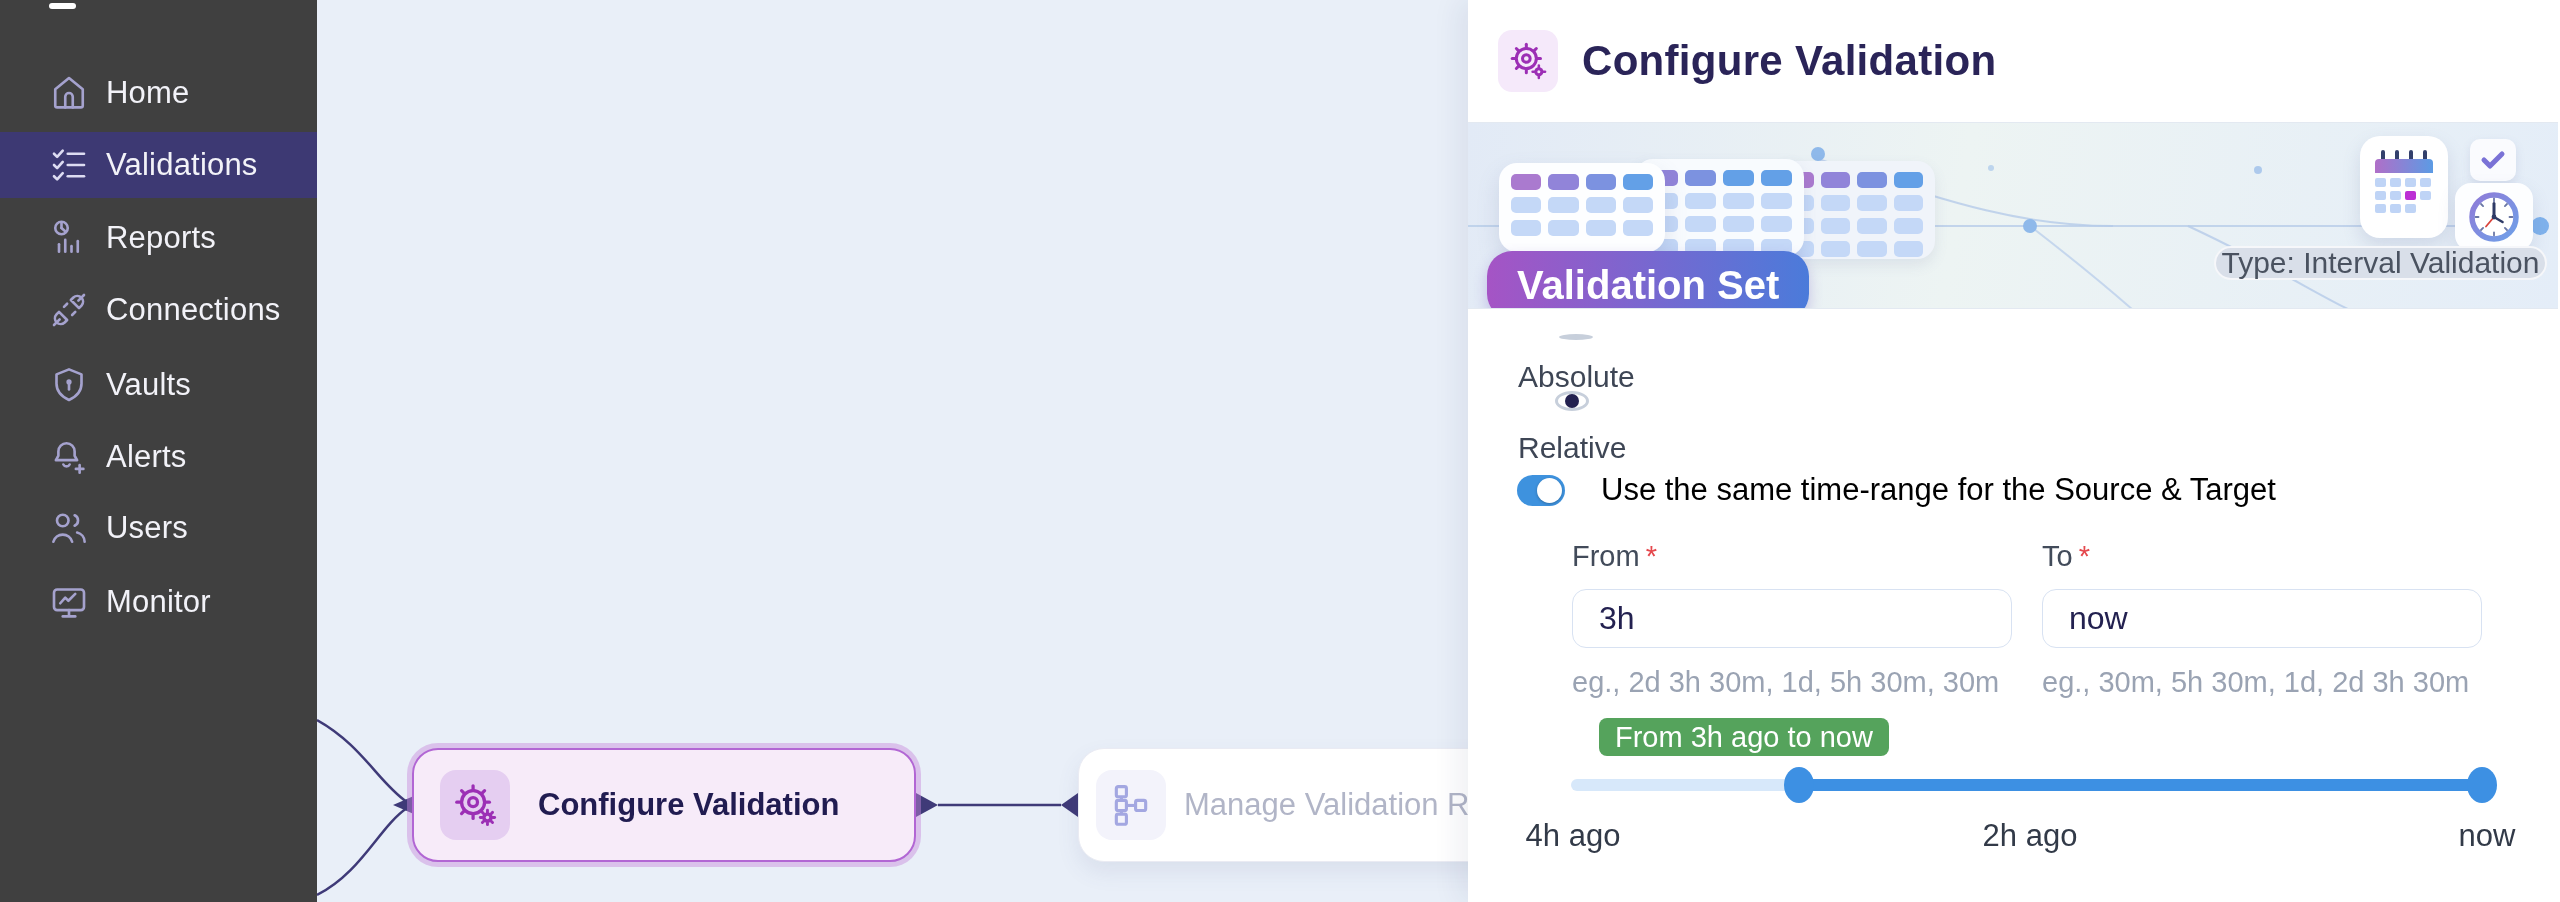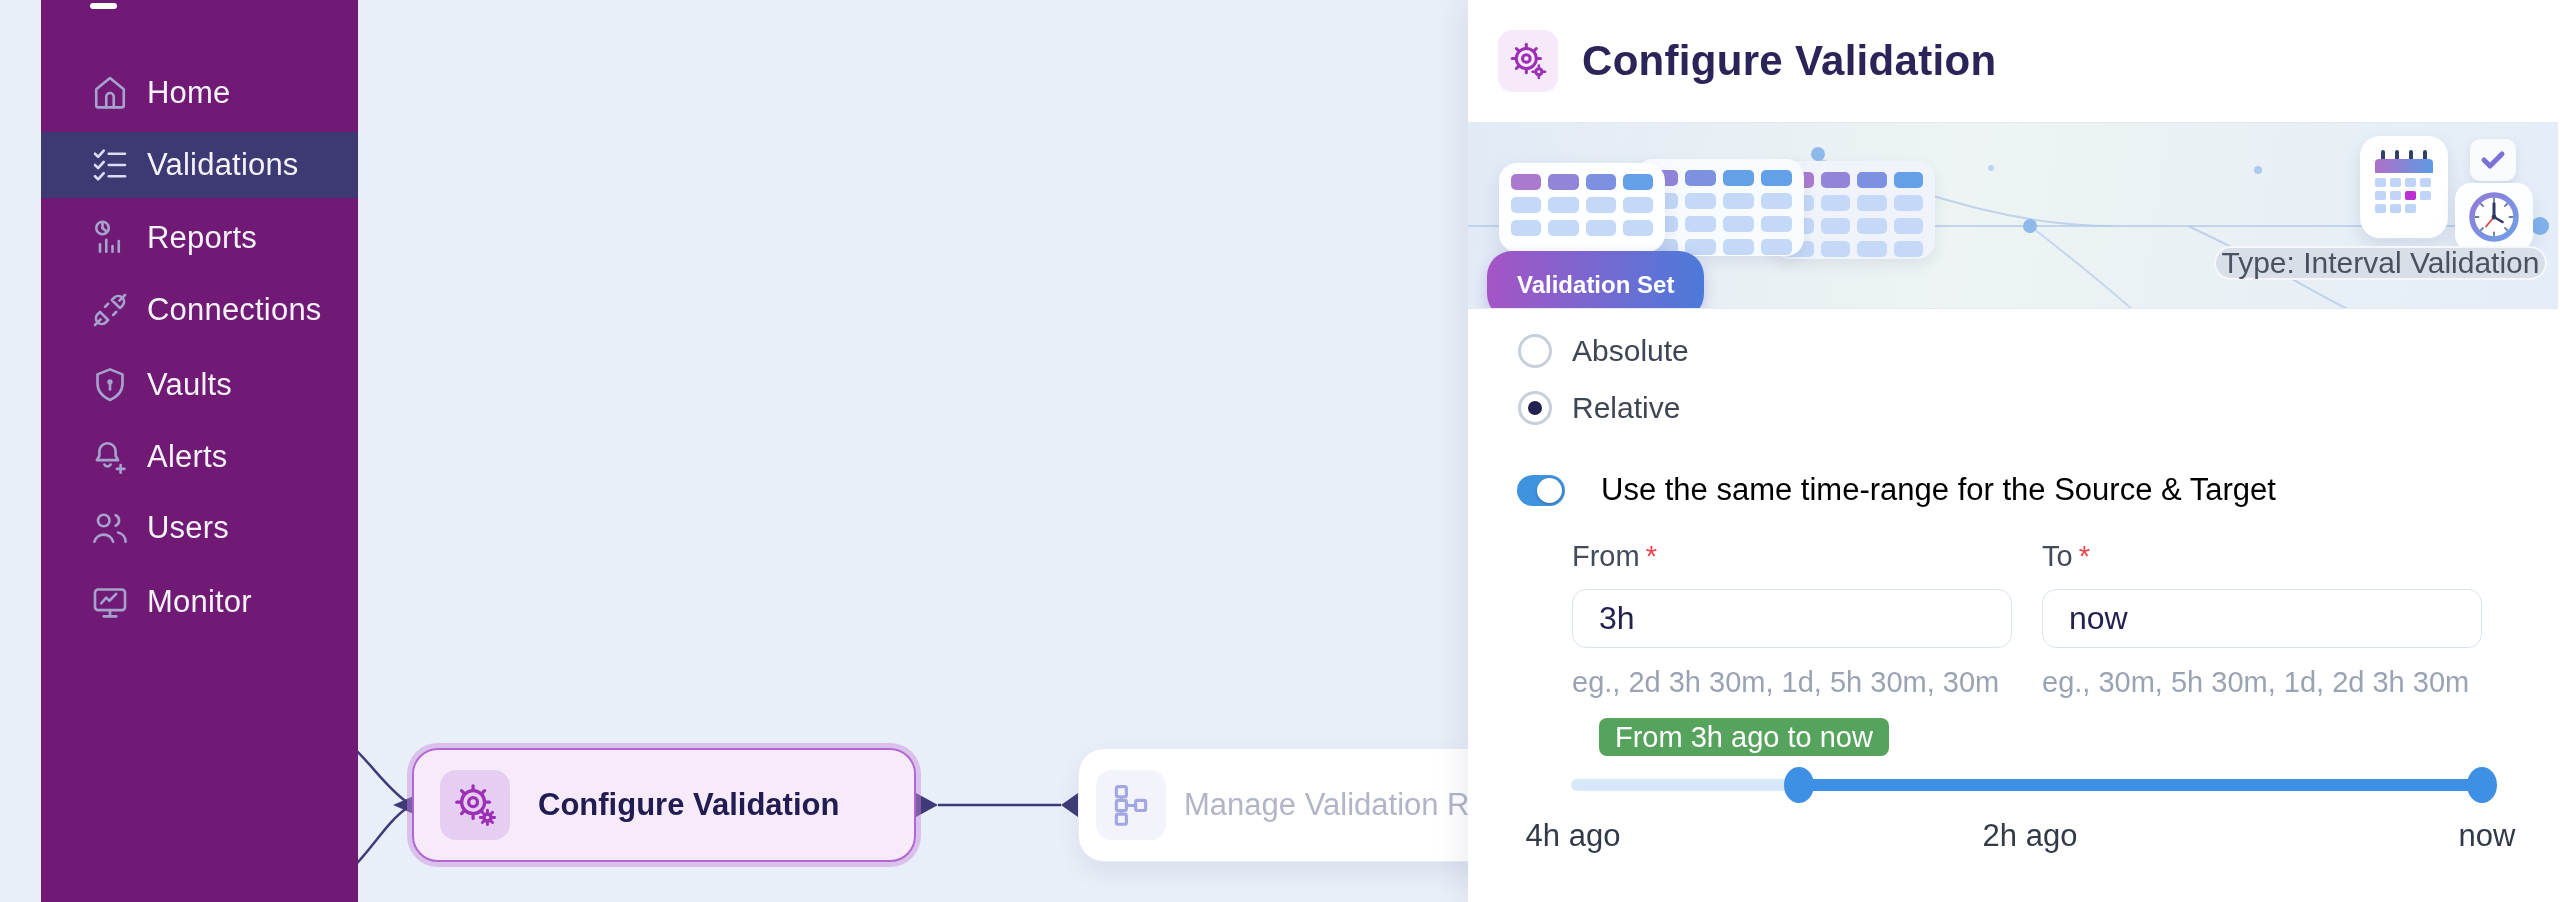--- a/index.html
+++ b/index.html
@@ -1,21 +1,21 @@
 <!DOCTYPE html>
 <html><head>
 <meta charset="utf-8">
 <style>
   html,body{margin:0;padding:0;background:#dfe3ec;}
   *{box-sizing:border-box;}
   #stage{position:relative;width:2560px;height:902px;overflow:hidden;background:#E9EFF8;
          font-family:"Liberation Sans", sans-serif;}
 
   
-  #sidebar{position:absolute;left:0;top:0;width:317px;height:902px;background:#701a75;z-index:5;margin-left:41px;}
+  #sidebar{position:absolute;left:0;top:0;width:317px;height:902px;background:#404040;z-index:5;}
   .hamburger{position:absolute;left:49px;top:3px;width:27px;height:6px;border-radius:3px;background:#FFFFFF;}
   .nav-item{position:absolute;left:0;width:317px;height:64px;display:flex;align-items:center;
             padding-left:49px;gap:17px;cursor:pointer;}
   .nav-item.active{background:#3D3973;height:66px;}
   .nav-item svg{width:40px;height:40px;flex:0 0 40px;stroke:#A5A2CE;fill:none;
                 stroke-width:2.1;stroke-linecap:round;stroke-linejoin:round;}
   .nav-item.active svg{stroke:#DDDCF2;}
   .nav-label{font-size:31px;color:#F2F2F8;letter-spacing:.2px;}
 
   
@@ -49,41 +49,41 @@
   #constellation{position:absolute;left:0;top:0;}
   .tbl-card{position:absolute;border-radius:18px;padding:11px 12px;display:flex;flex-direction:column;gap:7px;}
   .tbl-row{display:flex;gap:7px;}
   .tbl-cell{width:31px;height:16px;border-radius:5px;background:#C4D8F7;}
   .g1{background:#AA7ACF;} .g2{background:#9184D9;} .g3{background:#7C92E0;} .g4{background:#63A0E7;}
   #tbl-card-3{left:304px;top:38px;width:163px;height:98px;background:#F0F4FA;box-shadow:0 6px 14px rgba(100,110,160,.12);}
   #tbl-card-2{left:167px;top:36px;width:169px;height:97px;background:#F8FBFE;box-shadow:0 6px 14px rgba(100,110,160,.14);}
   #tbl-card-1{left:31px;top:40px;width:166px;height:89px;background:#FDFEFF;box-shadow:0 10px 22px rgba(100,110,160,.18);}
   #validation-set-pill{position:absolute;left:19px;top:128px;height:68px;padding:0 30px;border-radius:25px;
        background:linear-gradient(90deg,#A554C5,#4B7BDA);display:flex;align-items:center;
-       color:#fff;font-size:24px;font-weight:600;box-shadow:0 6px 14px rgba(110,80,190,.30);}
+       color:#fff;font-size:40px;font-weight:600;box-shadow:0 6px 14px rgba(110,80,190,.30);}
   #type-pill{position:absolute;left:746px;top:123px;width:333px;height:34px;border-radius:22px;
        background:#D9DFE9;border:2px solid rgba(255,255,255,.75);display:flex;align-items:center;justify-content:center;
        color:#4A5260;font-size:30px;}
   #calendar-card{position:absolute;left:892px;top:13px;width:88px;height:102px;border-radius:20px;background:#fff;
        box-shadow:0 8px 18px rgba(100,110,160,.18);}
   .cal-pegs{position:absolute;left:17px;top:14px;width:54px;display:flex;justify-content:space-between;padding:0 4px;}
   .cal-peg{width:4px;height:14px;border-radius:2px;background:#33406C;}
   .cal-header{position:absolute;left:15px;top:23px;width:58px;height:14px;border-radius:4px 4px 0 0;
        background:linear-gradient(90deg,#B06FC8,#5C9BE4);}
   .cal-grid{position:absolute;left:15px;top:42px;width:58px;display:flex;flex-direction:column;gap:4px;}
   .cal-row{display:flex;gap:4px;justify-content:flex-start;}
   .cal-cell{width:11px;height:9px;border-radius:2px;background:#BFD4F6;}
   .cal-cell.hl{background:#BC2FD4;}
   #check-card{position:absolute;left:1002px;top:16px;width:46px;height:42px;border-radius:10px;background:#FAFBFE;
        box-shadow:0 4px 10px rgba(100,110,160,.15);display:flex;align-items:center;justify-content:center;}
   #clock-card{position:absolute;left:987px;top:60px;width:78px;height:68px;border-radius:16px;background:#FDFEFF;
        box-shadow:0 8px 18px rgba(100,110,160,.16);display:flex;align-items:center;justify-content:center;}
 
   
-  .radio-row{position:absolute;left:50px;display:flex;align-items:center;gap:20px;height:34px;}
+  .radio-row{position:absolute;left:50px;display:flex;align-items:center;gap:20px;height:34px;flex-direction:column;}
   .radio{width:34px;height:34px;border-radius:50%;border:3px solid #C7CFDB;background:#fff;
          display:flex;align-items:center;justify-content:center;}
   .radio .dot{width:14px;height:14px;border-radius:50%;background:#232150;display:none;}
   .radio.checked .dot{display:block;}
   .radio-label{font-size:30px;color:#3E4655;}
 
   #toggle-row{position:absolute;left:49px;top:472px;display:flex;align-items:center;gap:36px;}
   #toggle{position:relative;width:48px;height:31px;border-radius:16px;background:#3E92DE;flex:0 0 48px;}
   #toggle .knob{position:absolute;right:3px;top:3px;width:25px;height:25px;border-radius:50%;background:#fff;
         box-shadow:0 1px 3px rgba(0,0,0,.25);}

